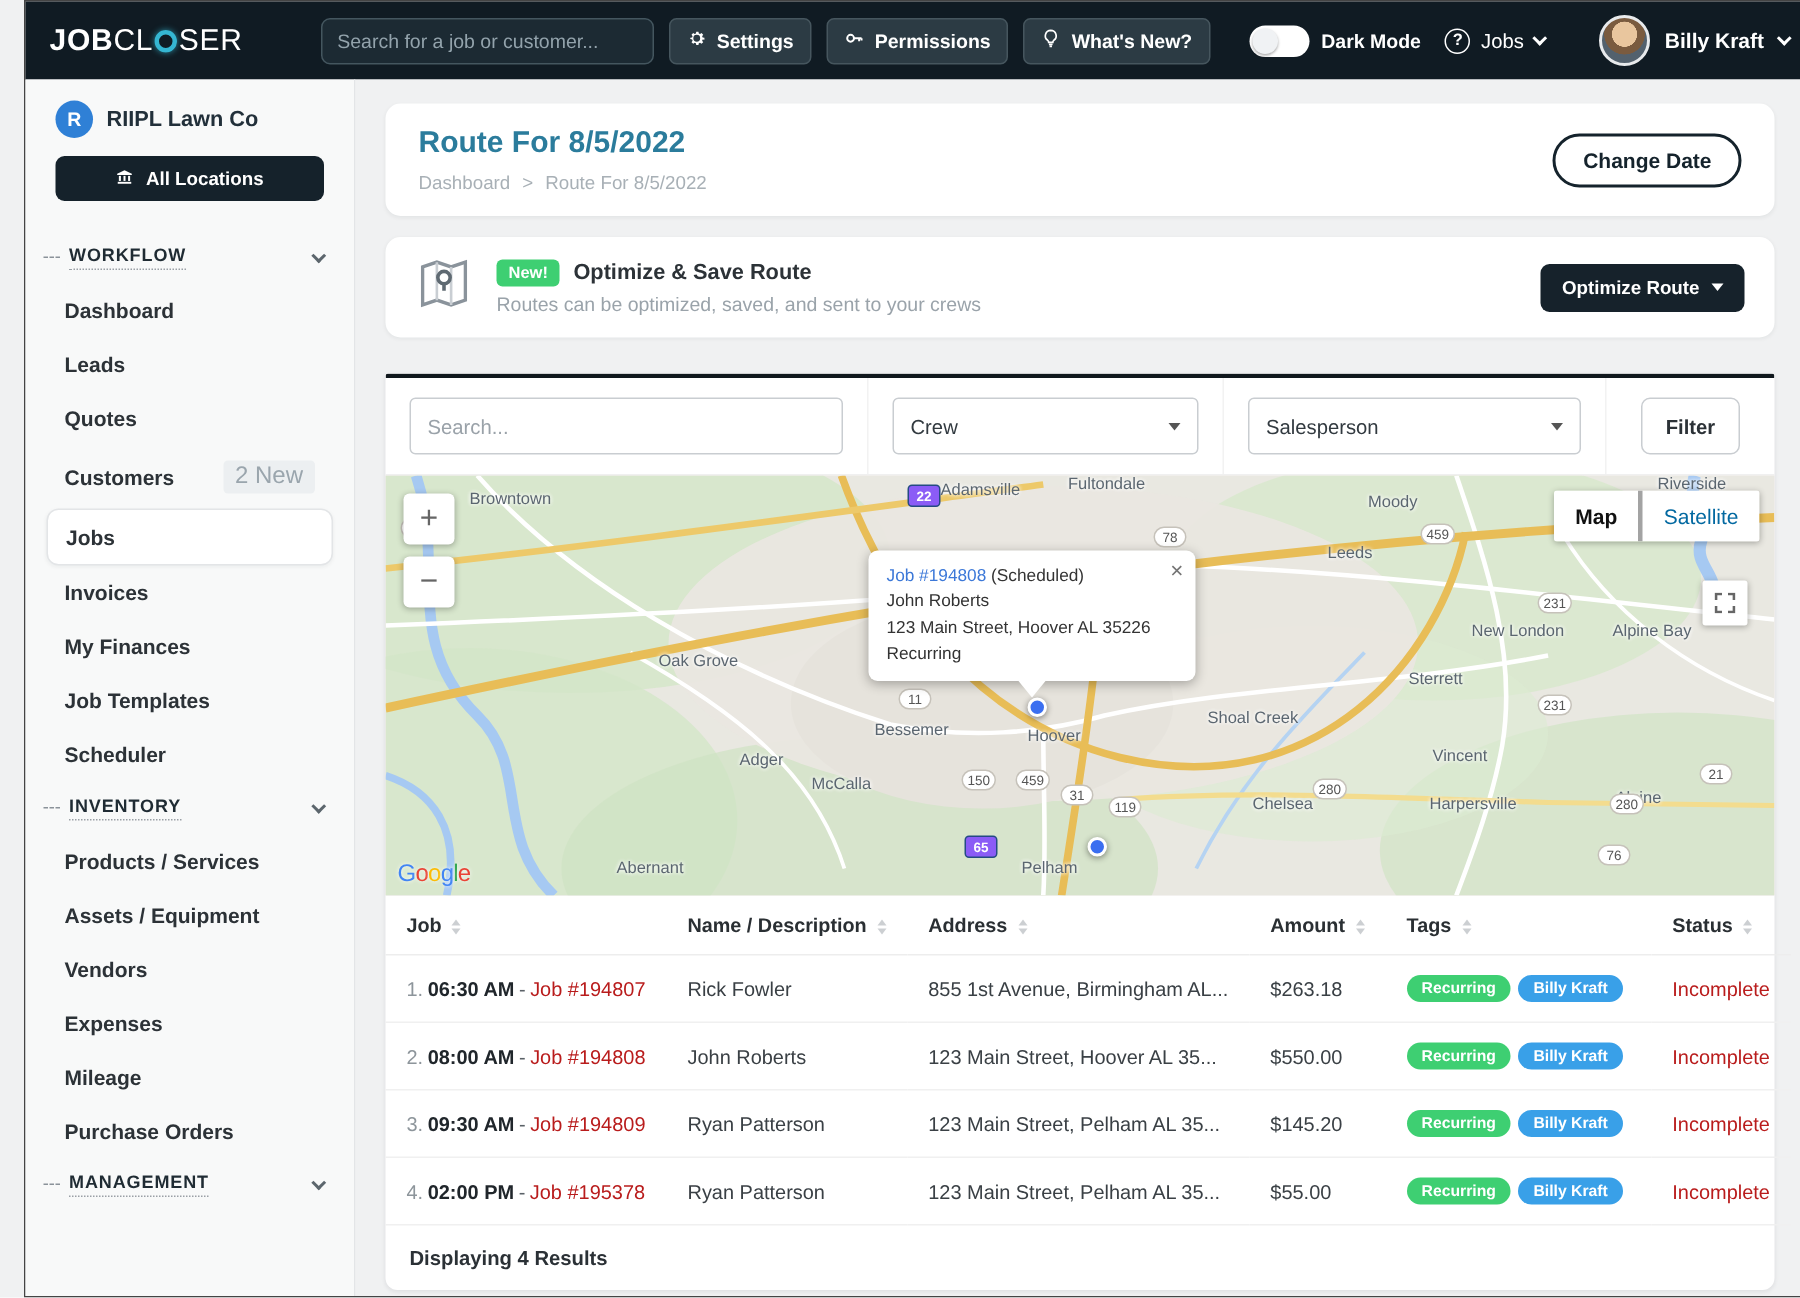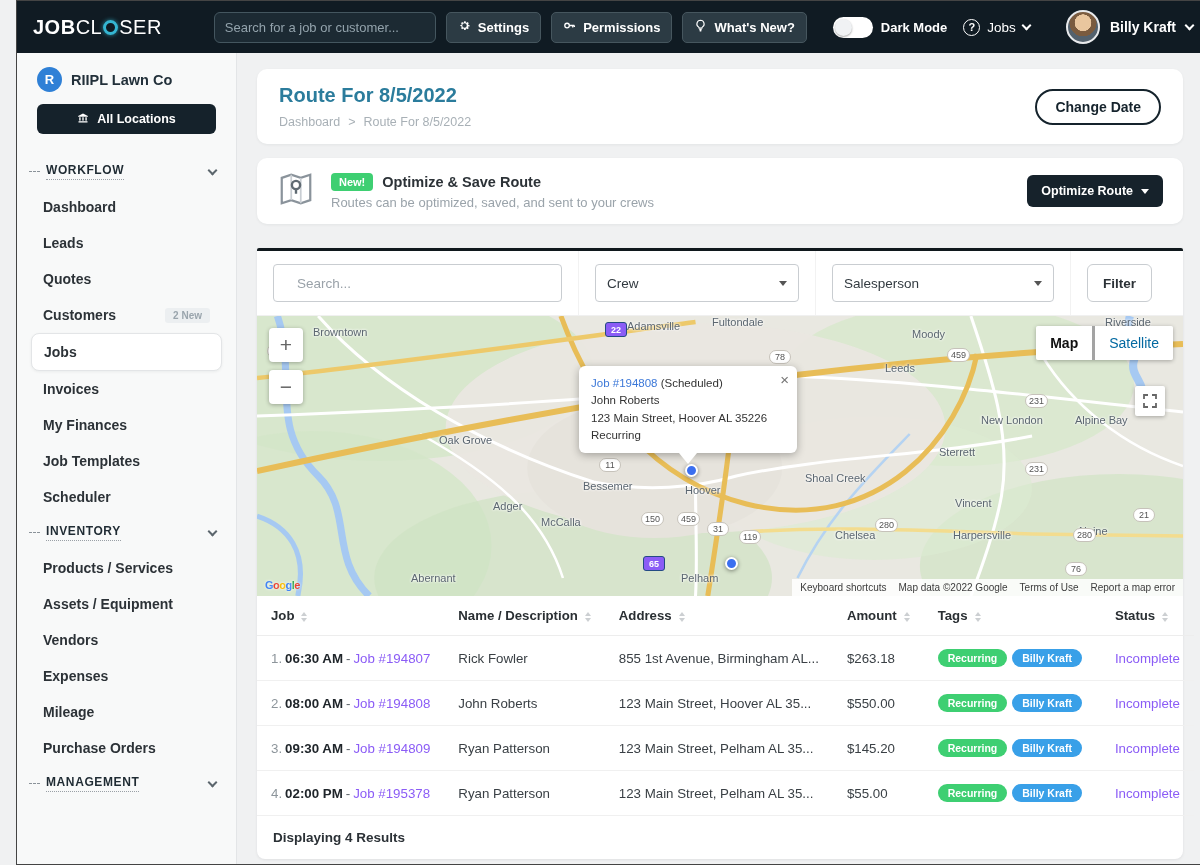--- a/index.html
+++ b/index.html
@@ -37,21 +37,21 @@
   .company { display:flex; align-items:center; gap:9px; padding:0 20px; margin-bottom:12px; }
   .r-badge { width:25px; height:25px; border-radius:50%; background:#2f80d6; color:#fff; font-weight:800; font-size:13px; display:flex; align-items:center; justify-content:center; }
   .company-name { font-size:14.5px; font-weight:700; color:#22303a; }
   .all-loc { margin:0 20px 20px; background:#15222b; color:#fff; border-radius:6px; height:30px; display:flex; align-items:center; justify-content:center; gap:8px; font-size:12.5px; font-weight:700; cursor:pointer; }
   .section-h { display:flex; align-items:center; padding:9px 16px 9px 12px; cursor:pointer; }
   .section-dash { width:11px; border-top:1.5px dashed #8a9299; margin-right:6px; }
   .section-label { font-size:12px; font-weight:800; letter-spacing:.6px; color:#1f2b33; border-bottom:1.5px dotted #9aa0a6; padding-bottom:2px; }
   .section-h .chev { color:#5c666d; margin-left:auto; margin-right:4px; }
   .nav-item { padding:10px 26px; font-size:14px; font-weight:600; color:#2c3237; cursor:pointer; display:flex; align-items:center; }
   .nav-item.active { background:#fff; border:1px solid #e3e5e7; border-radius:8px; margin:0 14px; padding:10px 12px; box-shadow:0 1px 3px rgba(20,30,40,.06); }
-  .badge-new { margin-left:auto; font-size:10px; font-weight:700; color:#9aa5ad; background:#eceff1; border-radius:3px; padding:2px 8px; }
+  .badge-new { margin-left:auto; font-size:16px; font-weight:400; color:#9aa5ad; background:#eceff1; border-radius:3px; padding:2px 8px; }
 
   
   .main { flex:1; background:#f0f1f2; padding:16px 32px 0 20px; overflow:hidden; }
   .card { background:#fff; border-radius:10px; box-shadow:0 1px 3px rgba(20,30,40,.06); }
   .header-card { padding:15px 22px; display:flex; align-items:center; }
   .page-title { font-size:20px; font-weight:800; color:#2b7c9c; margin-bottom:8px; }
   .breadcrumb { font-size:12.5px; color:#a8b0b6; display:flex; gap:8px; align-items:center; }
   .breadcrumb .crumb-link { cursor:pointer; }
   .hdr-buttons { margin-left:auto; display:flex; gap:12px; }
   .pill-btn { border:2px solid #15232c; border-radius:999px; padding:8px 18px; font-size:14px; font-weight:700; color:#15232c; background:#fff; display:flex; align-items:center; gap:8px; cursor:pointer; }
@@ -66,22 +66,22 @@
   .dark-btn { margin-left:auto; background:#16222b; color:#fff; border-radius:6px; font-size:12.5px; font-weight:700; padding:9px 14px; display:flex; align-items:center; gap:8px; cursor:pointer; }
 
   .main-card { margin-top:24px; background:#fff; border-top:3px solid #10181d; border-radius:2px 2px 8px 8px; box-shadow:0 1px 3px rgba(20,30,40,.08); }
 
   
   .filter-row { display:flex; border-bottom:1px solid #f0f0f0; }
   .fcell { padding:13px 16px; border-right:1px solid #f2f2f2; display:flex; align-items:center; }
   .fcell1 { flex:0 0 322px; }
   .fcell2 { flex:0 0 237px; }
   .fcell3 { flex:0 0 255px; }
-  .fcell4 { flex:1; justify-content:flex-start; border-right:none; }
-  .f-search { width:100%; height:38px; border:1px solid #c9cdd1; border-radius:4px; font-size:13.5px; padding:0 23px; outline:none; color:#b91c1c; font-family:"Liberation Sans",sans-serif; }
+  .fcell4 { flex:1; justify-content:center; border-right:none; }
+  .f-search { width:100%; height:38px; border:1px solid #c9cdd1; border-radius:4px; font-size:13.5px; padding:0 11px; outline:none; color:#b91c1c; font-family:"Liberation Sans",sans-serif; }
   .f-search::placeholder { color:#9aa2a9; }
   .f-select { width:100%; height:38px; border:1px solid #c9cdd1; border-radius:4px; font-size:13.5px; color:#323a40; display:flex; align-items:center; justify-content:space-between; padding:0 11px; cursor:pointer; background:#fff; }
   .f-select .caret-down { color:#555; }
   .filter-btn { height:38px; border:1px solid #c9cdd1; border-radius:6px; background:#fff; font-size:13.5px; font-weight:600; color:#2c3237; padding:0 15px; cursor:pointer; }
 
   
   .map { position:relative; height:280px; overflow:hidden; background:#e9e8e1; }
   .map svg.bg { position:absolute; inset:0; }
   .place { position:absolute; font-size:11px; color:#5b6670; text-shadow:0 0 3px #fff,0 0 3px #fff; white-space:nowrap; }
   .shield { position:absolute; min-width:22px; height:14px; background:#fff; border:1px solid #c6c2ba; border-radius:7px; font-size:9px; color:#555; display:flex; align-items:center; justify-content:center; padding:0 3px; }
@@ -91,36 +91,36 @@
   .zoombox { width:34px; height:34px; background:#fff; border-radius:4px; box-shadow:0 1px 4px rgba(0,0,0,.3); font-size:21px; color:#666; display:flex; align-items:center; justify-content:center; cursor:pointer; }
   .maptype { position:absolute; top:10px; right:10px; display:flex; box-shadow:0 1px 4px rgba(0,0,0,.3); border-radius:2px; overflow:hidden; }
   .maptype-btn { height:34px; background:#fff; display:flex; align-items:center; padding:0 14px; font-size:14px; cursor:pointer; }
   .maptype-btn.sel { font-weight:700; color:#111; }
   .maptype-btn.unsel { color:#0369a1; border-left:3px solid #a3a3a3; }
   .fullscreen { position:absolute; right:18px; top:70px; width:30px; height:30px; background:#fff; border-radius:2px; box-shadow:0 1px 4px rgba(0,0,0,.3); display:flex; align-items:center; justify-content:center; cursor:pointer; }
   .infowin { position:absolute; left:322px; top:50px; width:218px; background:#fff; border-radius:6px; box-shadow:0 2px 8px rgba(0,0,0,.3); padding:9px 12px; font-size:11.5px; line-height:1.5; color:#333; }
   .infowin::after { content:""; position:absolute; left:100px; bottom:-11px; border-left:9px solid transparent; border-right:9px solid transparent; border-top:11px solid #fff; }
   .infowin .iw-close { position:absolute; top:3px; right:8px; font-size:15px; color:#757575; cursor:pointer; }
   .iw-link { color:#3c78d8; cursor:pointer; }
-  .gmaps-logo { position:absolute; left:8px; bottom:5px; font-size:11px; font-weight:700; letter-spacing:-.5px; cursor:pointer; text-shadow:0 0 3px #fff; }
+  .gmaps-logo { position:absolute; left:8px; bottom:5px; font-size:16px; font-weight:400; letter-spacing:-.5px; cursor:pointer; text-shadow:0 0 3px #fff; }
   .attrib { position:absolute; right:0; bottom:0; background:rgba(255,255,255,.85); font-size:10px; color:#3c3c3c; display:flex; gap:12px; padding:3px 8px; align-items:center; }
   .attrib .alink { cursor:pointer; }
 
   
   table.jobs { width:100%; border-collapse:collapse; }
   .jobs th { text-align:left; font-size:13.2px; font-weight:700; color:#2a2f33; padding:12px 14px; border-bottom:1px solid #ededed; white-space:nowrap; cursor:pointer; }
   .jobs td { font-size:13.3px; color:#3a4045; padding:13px 14px; border-bottom:1px solid #f0f0f0; white-space:nowrap; overflow:hidden; text-overflow:ellipsis; }
   .col-job { width:196px; } .col-name { width:160px; } .col-addr { width:232px; } .col-amt { width:94px; } .col-tags { width:146px; } .col-status { width:86px; }
   .sort { display:inline-flex; flex-direction:column; gap:2px; margin-left:7px; vertical-align:middle; opacity:.5; }
   .tri-up { width:0; height:0; border-left:3.5px solid transparent; border-right:3.5px solid transparent; border-bottom:4px solid #9aa0a6; }
   .tri-dn { width:0; height:0; border-left:3.5px solid transparent; border-right:3.5px solid transparent; border-top:4px solid #9aa0a6; }
   .idx { color:#8d959b; margin-right:3px; }
   .jtime { font-weight:700; color:#20262b; }
   .jsep { color:#5a6167; margin:0 3px; }
-  .joblink, .status-link { color:#8b5cf6; cursor:pointer; text-decoration:none; }
+  .joblink, .status-link { color:#b91c1c; cursor:pointer; text-decoration:none; }
   .tag { display:inline-block; padding:3px 10px; border-radius:10px; font-size:10.5px; font-weight:800; color:#fff; margin-right:5px; }
   .tag-green { background:#3ecf72; }
   .tag-blue { background:#39a0e8; }
   .tfoot { padding:14px 16px; font-size:13.5px; font-weight:600; color:#2b3136; }
 </style>
 </head>
 <body>
 
 <div class="app">
 
@@ -407,26 +407,20 @@
           <div class="fullscreen">
             <svg width="14" height="14" viewBox="0 0 14 14">
                 <path d="M1 5V1h4M9 1h4v4M13 9v4H9M5 13H1V9" fill="none" stroke="#666" stroke-width="1.8"></path>
               </svg>
           </div>
 
           <div class="gmaps-logo">
             <span style="color:#4285F4">G</span><span style="color:#EA4335">o</span><span style="color:#FBBC05">o</span><span style="color:#4285F4">g</span><span style="color:#34A853">l</span><span style="color:#EA4335">e</span>
           </div>
 
-          <div class="attrib">
-            <span class="alink">Keyboard shortcuts</span>
-            <span>Map data ©2022 Google</span>
-            <span class="alink">Terms of Use</span>
-            <span class="alink">Report a map error</span>
-          </div>
         </div>
 
         <table class="jobs">
           <thead>
             <tr>
               <th class="col-job"><span>Job</span><span class="sort">
                     <span class="tri-up"></span>
                     <span class="tri-dn"></span>
                   </span></th>
               <th class="col-name"><span>Name / Description</span><span class="sort">

